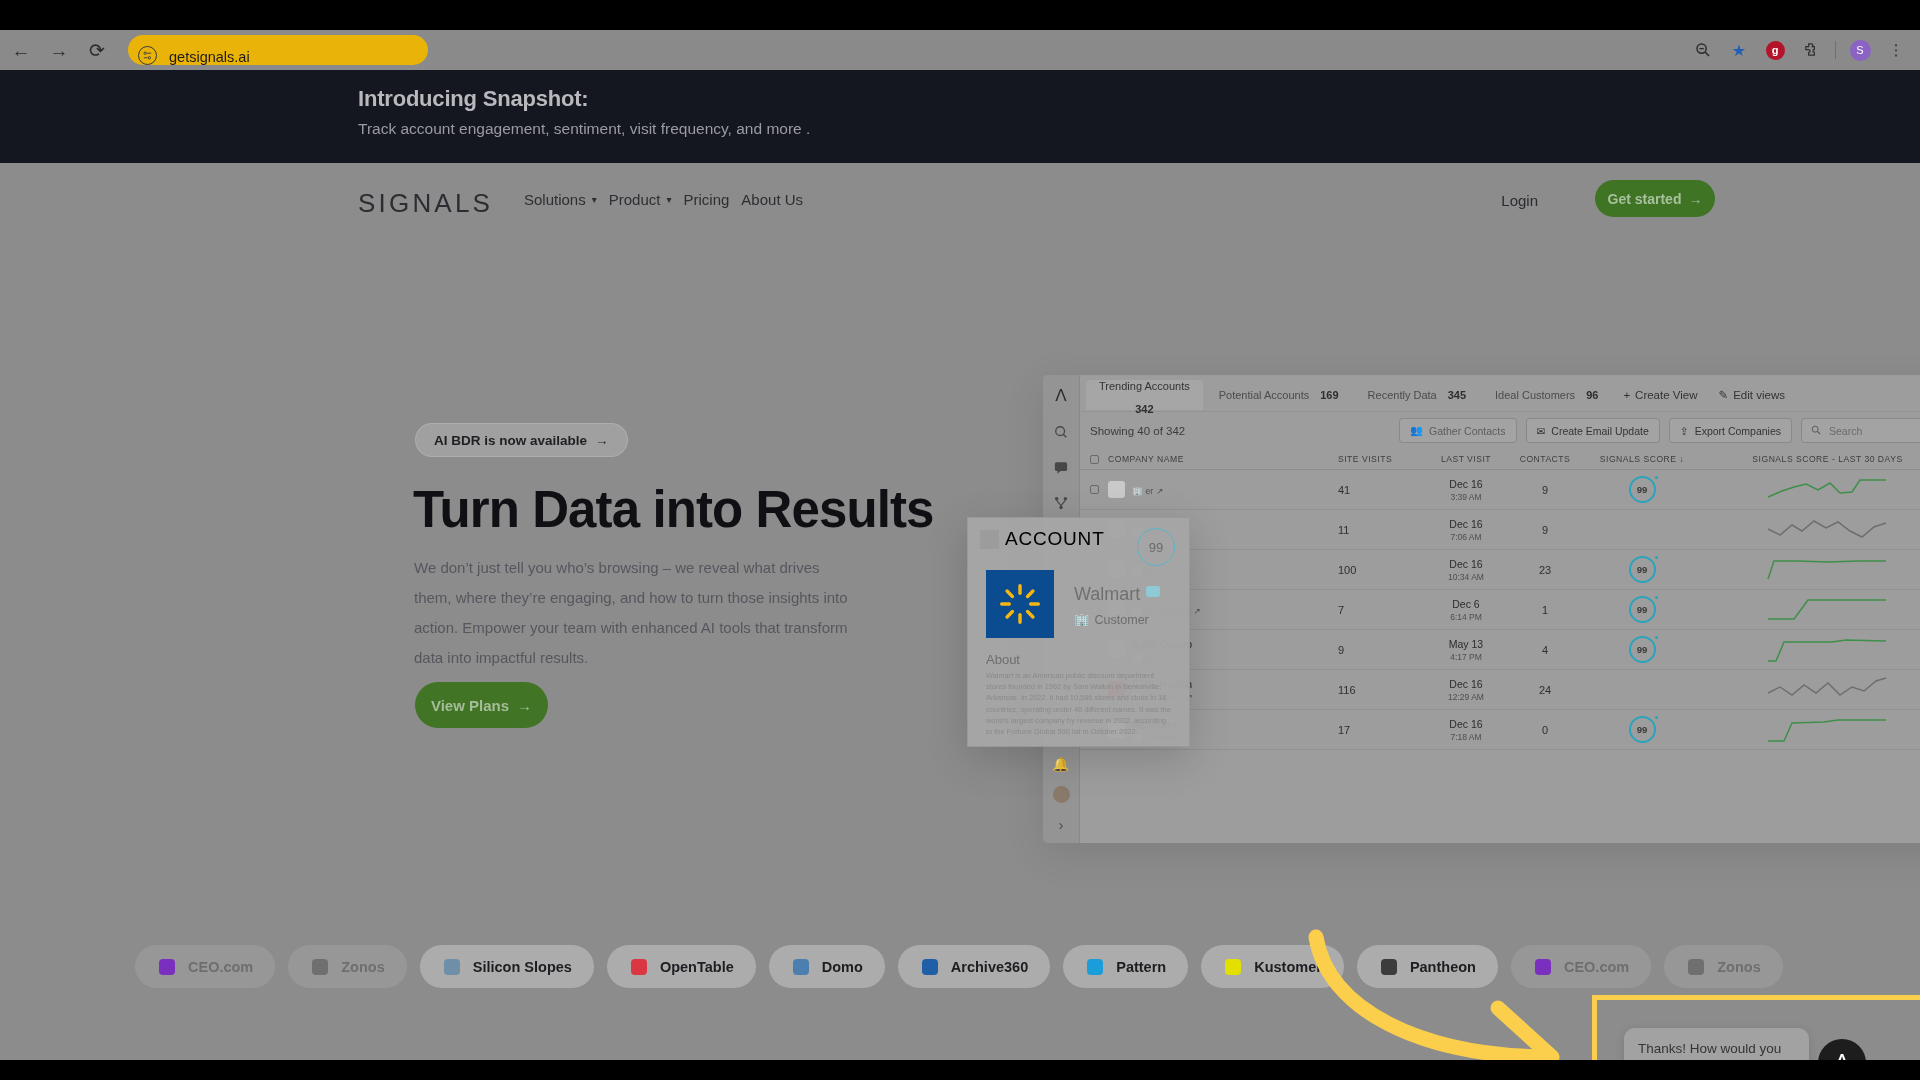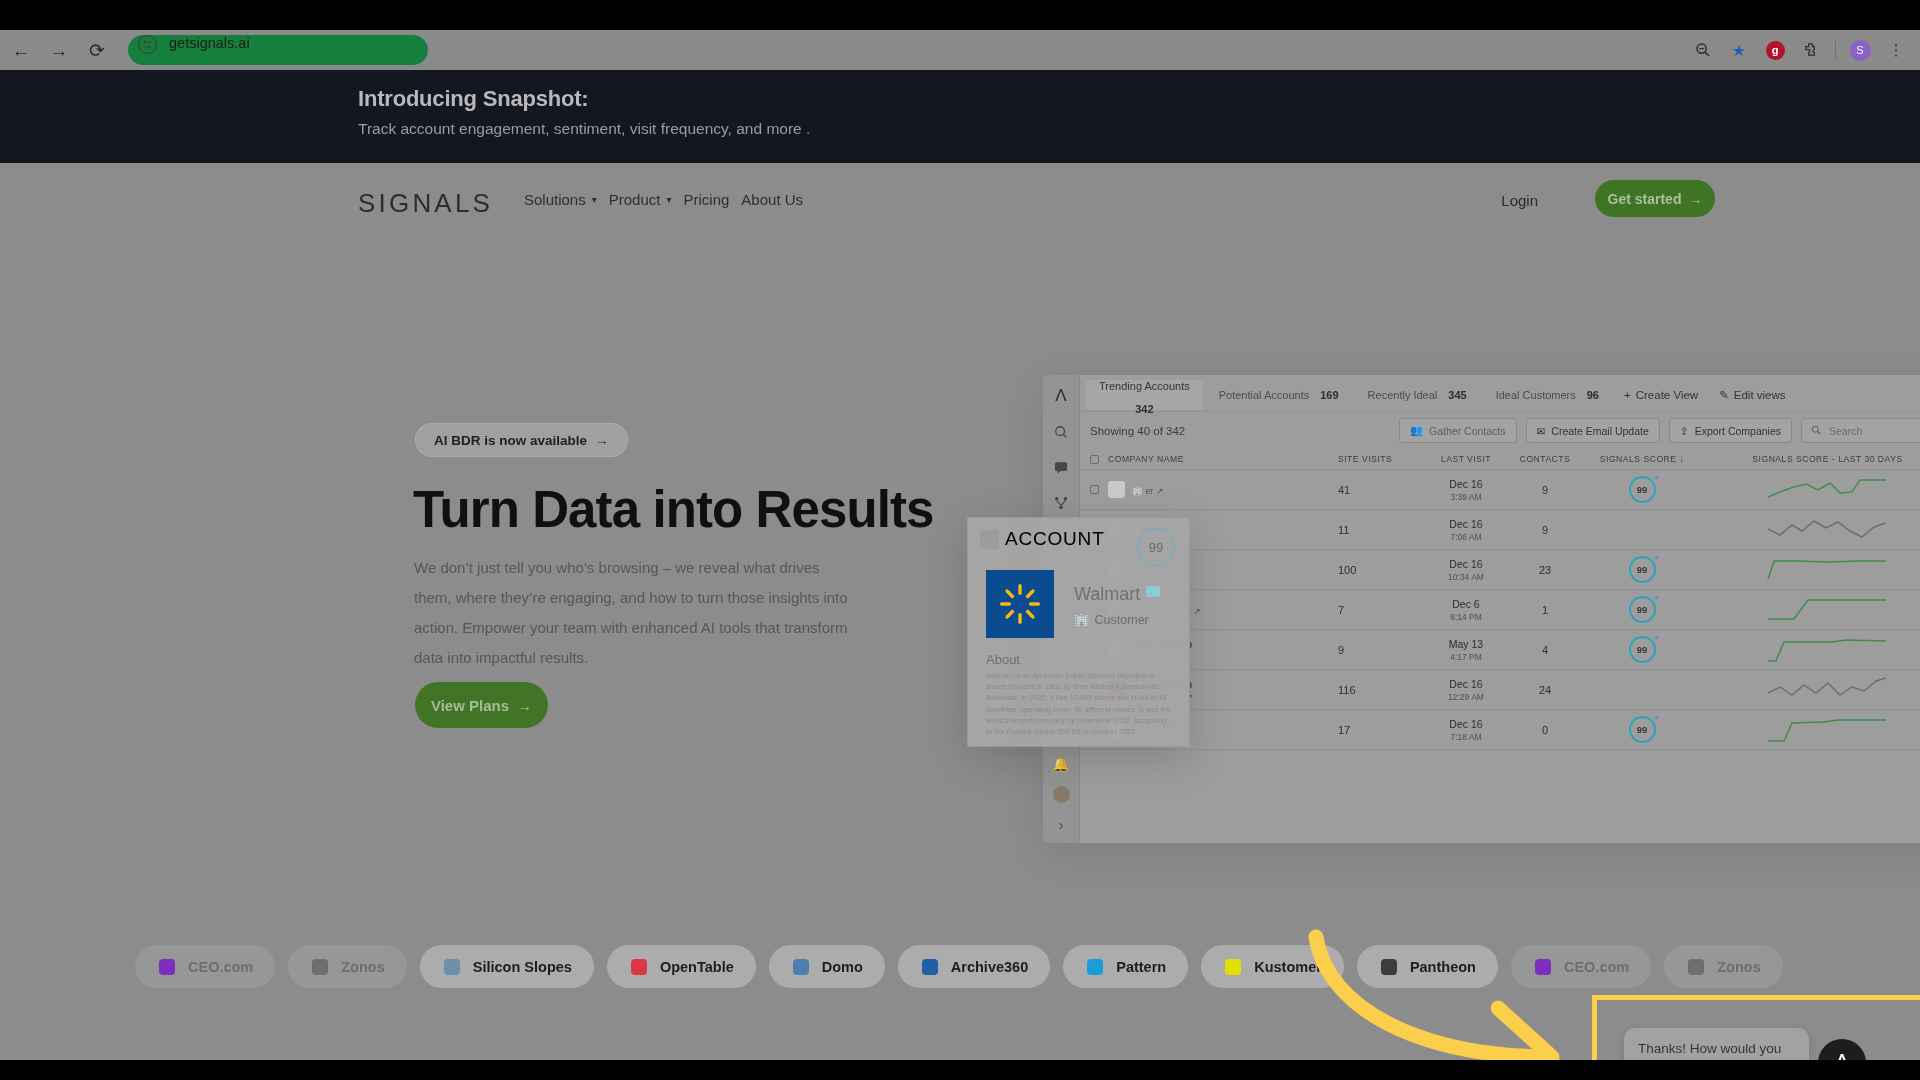--- a/index.html
+++ b/index.html
@@ -16,22 +16,22 @@
     position: absolute; left: 0; top: 30px; width: 1920px; height: 40px;
     background: #8a8a8a; display: flex; align-items: center;
   }
   .nav-btns { display: flex; align-items: center; gap: 0; padding-left: 2px; }
   .nav-btn {
     width: 38px; height: 38px; display: flex; align-items: center; justify-content: center;
     color: #2b2b2b; font-size: 19px; line-height: 1;
   }
   .omnibox {
     margin-left: 12px; height: 30px; min-width: 300px;
-    background: #15803d; border-radius: 15px;
-    display: flex; align-items: flex-start; padding: 0 14px 0 10px;
+    background: #eab308; border-radius: 15px;
+    display: flex; align-items: flex-end; padding: 0 14px 0 10px;
   }
   .omni-icon {
     width: 19px; height: 19px; border-radius: 50%;
     border: 1.4px solid #3a3a3a; display: flex; align-items: center; justify-content: center;
     font-size: 8px; color: #3a3a3a; margin-right: 12px;
   }
   .omni-url { font-size: 14.5px; color: #1c1c1c; }
   .toolbar-right {
     position: absolute; right: 6px; top: 0; height: 40px;
     display: flex; align-items: center; gap: 0;
@@ -393,21 +393,21 @@
         <div class="tabs-row">
           <div class="tab active">
             <span>Trending Accounts</span>
             <span class="cnt">342</span>
           </div>
           <div class="tab">
             <span>Potential Accounts</span>
             <span class="cnt">169</span>
           </div>
           <div class="tab">
-            <span>Recently Ideal</span>
+            <span>Recently Data</span>
             <span class="cnt">345</span>
           </div>
           <div class="tab">
             <span>Ideal Customers</span>
             <span class="cnt">96</span>
           </div>
           <div class="tab-act">
             <span>+</span>
             <span>Create View</span>
           </div>

